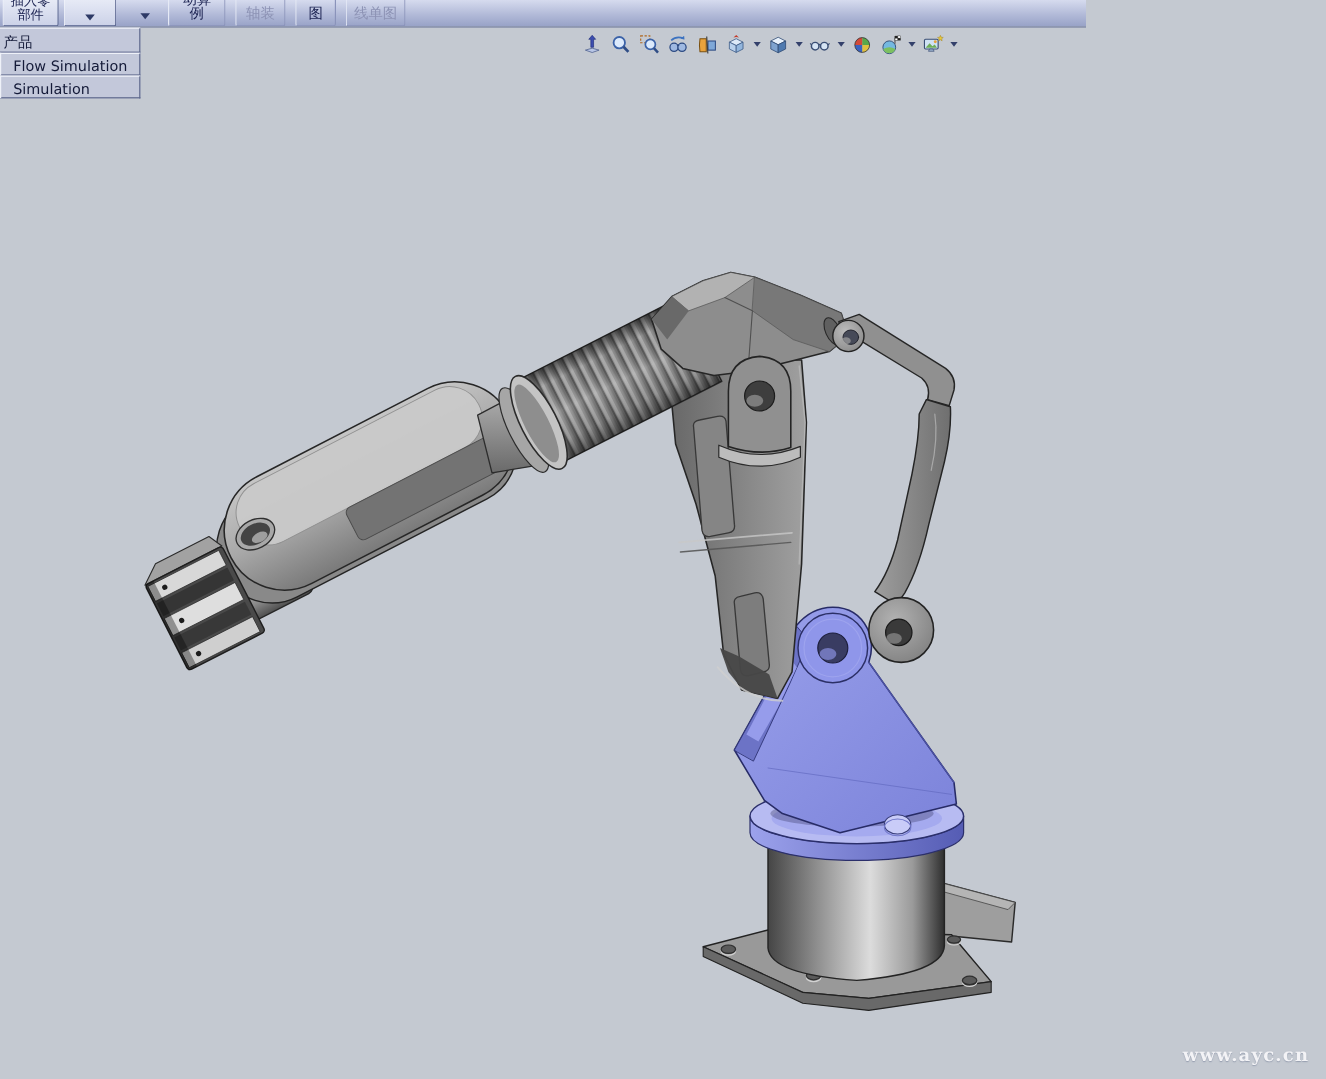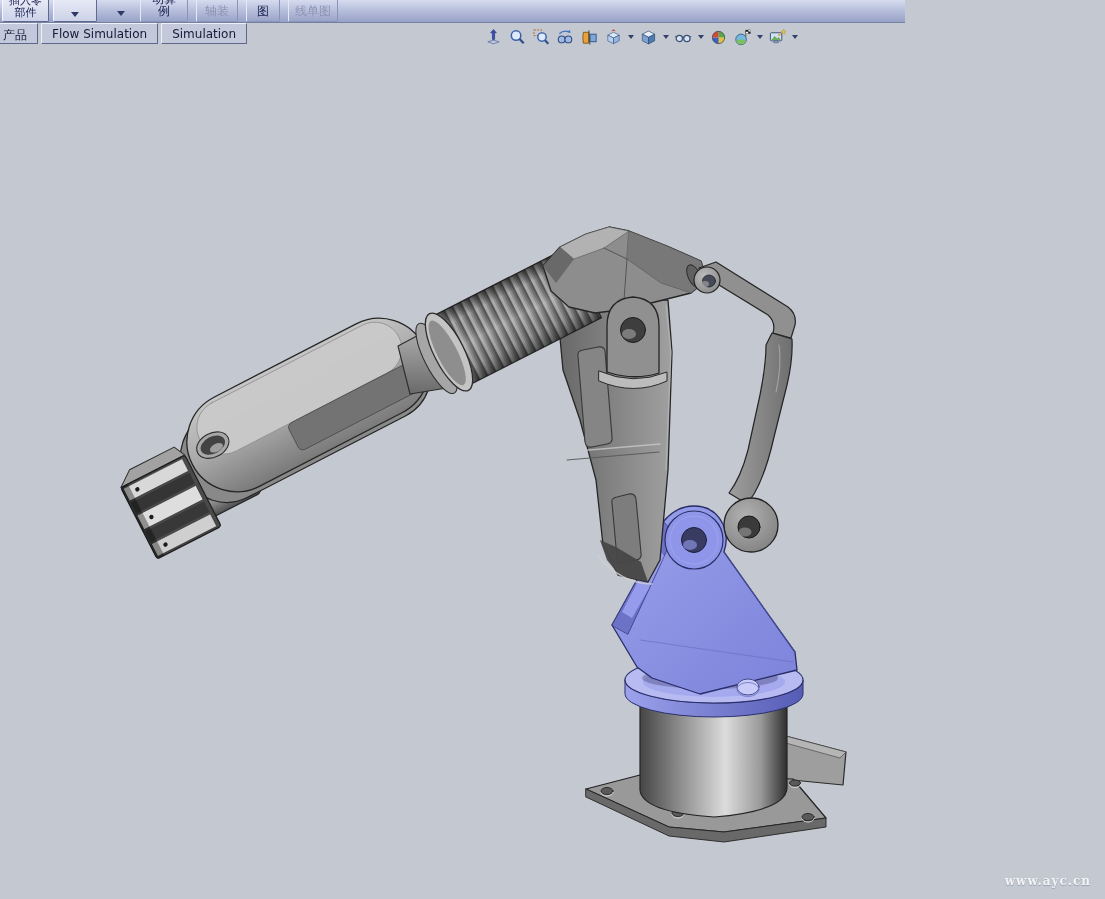--- a/index.html
+++ b/index.html
@@ -17,40 +17,40 @@
   .cmdbar .tbtn.flat{background:transparent;border-color:#e6eaf6 #8a93ba #8a93ba #e6eaf6;
     display:flex;align-items:flex-end;justify-content:center;padding:0 6px 4px;font-size:12px;}
   .cmdbar .tbtn.flat.disabled{color:#8d93b5;}
   .cmdbar .ddplain{position:absolute;top:-7px;height:29px;display:flex;align-items:flex-end;
     justify-content:center;padding-bottom:6px;box-sizing:border-box;}
   .caret{display:inline-block;width:0;height:0;border-left:4px solid transparent;
     border-right:4px solid transparent;border-top:5px solid #2e3a66;}
   .btn-insert span{display:block;width:40px;margin:-4px auto 0;}
 
   
-  .tabrow{position:absolute;top:23px;left:0;height:21px;display:flex;z-index:5;}
+  .tabrow{position:absolute;top:23px;left:0;height:21px;display:flex;z-index:5;flex-direction:column;}
   .tab{box-sizing:border-box;height:21px;margin-right:3px;padding:3px 10px 0;font-size:12px;
     color:#141a38;background:#c3c8da;white-space:nowrap;
     border:1px solid;border-color:#eef1f8 #5e688c #5e688c #eef1f8;cursor:default;}
   .tab.first{margin-left:-12px;padding-left:14px;}
 
   
   .headsup{position:absolute;left:483px;top:26px;height:22px;display:flex;
     align-items:center;gap:3px;z-index:5;}
   .hbtn{width:21px;height:21px;display:flex;align-items:center;justify-content:center;}
   .hbtn svg{display:block;}
   .caret-sm{width:0;height:0;border-left:3px solid transparent;border-right:3px solid transparent;
     border-top:4px solid #33406b;margin:0 1px;}
 
   
   .model{position:absolute;left:0;top:0;z-index:1;}
   .model path,.model rect,.model ellipse,.model circle{stroke-linejoin:round;stroke-linecap:round;}
 
   .watermark{position:absolute;right:14px;bottom:11px;z-index:6;
-    font-family:"DejaVu Serif","Liberation Serif",serif;font-weight:bold;font-size:12px;
+    font-family:"DejaVu Serif","Liberation Serif",serif;font-weight:bold;font-size:15px;
     color:#f3f3f6;letter-spacing:1px;text-shadow:0 1px 1px rgba(110,120,145,.55);}
 </style>
 </head>
 <body>
 
 <div class="cmdbar">
   <button class="tbtn btn-insert" style="left:2px;width:47px;">
     <span>插入零部件</span>
   </button>
   <button class="tbtn" style="left:53px;width:44px;">

